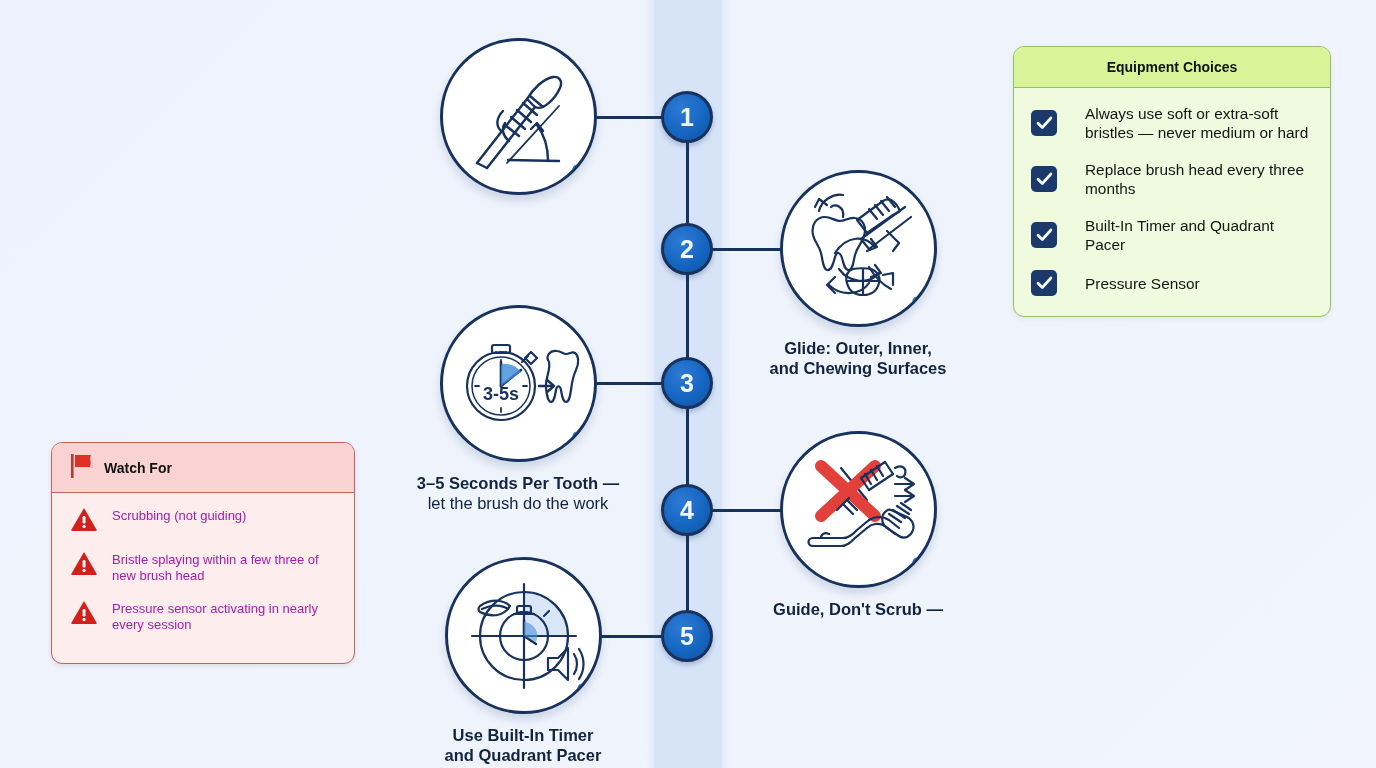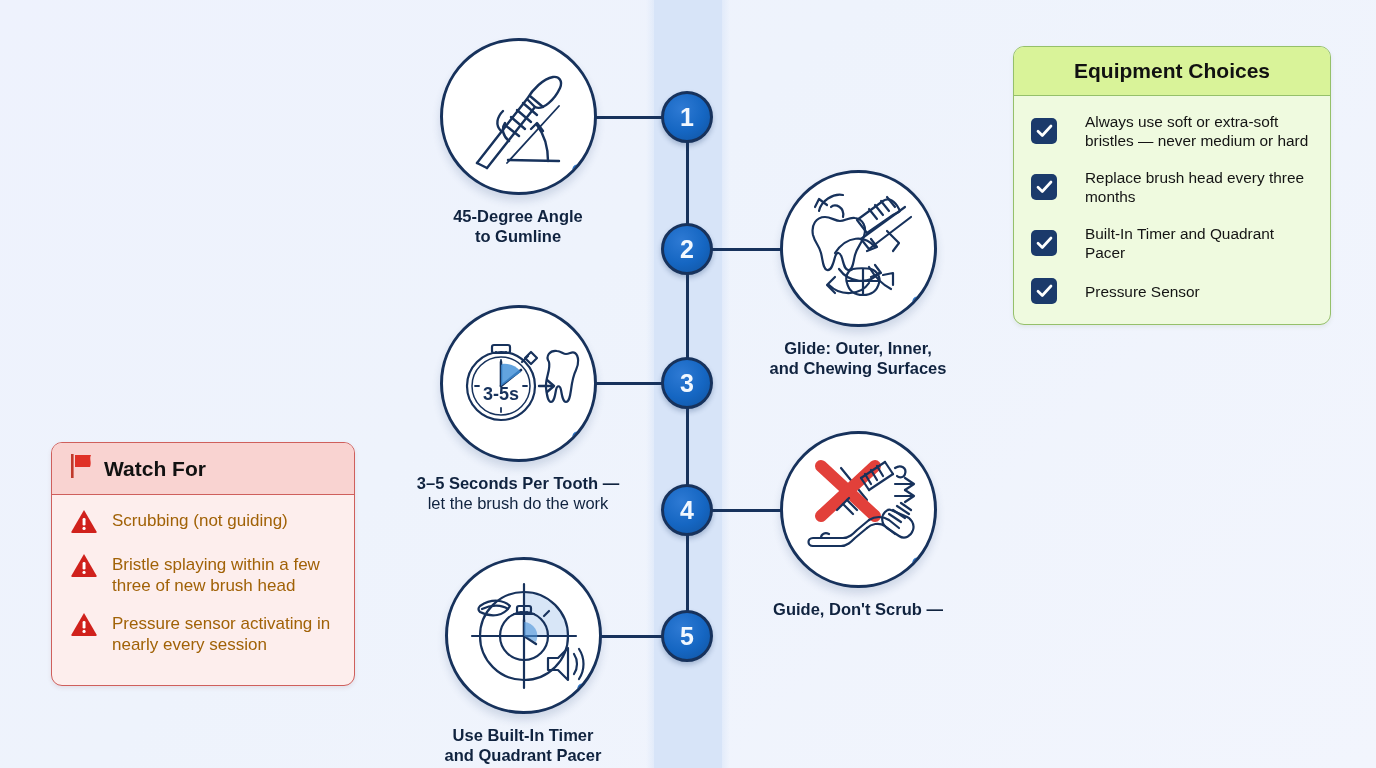--- a/index.html
+++ b/index.html
@@ -56,39 +56,39 @@
     margin-top:11px; text-align:center; line-height:1.22;
     color:#10233f; font-size:16.5px; width:280px;
   }
   .step-label .l1{ font-weight:bold; display:block; }
   .step-label .l2{ font-weight:normal; display:block; }
 
   
   .panel{ position:absolute; border-radius:11px; overflow:hidden; }
   .panel-head{
     display:flex; align-items:center; gap:10px;
-    padding:11px 18px; font-weight:bold; font-size:21px; color:#111;
+    padding:11px 18px; font-weight:bold; font-size:14px; color:#111;
   }
   .panel-body{ padding:13px 18px 16px 18px; }
 
   #watch-panel{
     left:51px; top:442px; width:304px;
     border:1.6px solid #cf5f5c;
     background:#fdeeed;
     box-shadow:0 2px 4px rgba(120,60,60,.10);
   }
   #watch-panel .panel-head{
     background:#f9d3d1; border-bottom:1.6px solid #cf5f5c;
     padding:10px 18px;
   }
   .watch-item{
     display:flex; align-items:flex-start; gap:14px; margin-bottom:14px;
   }
   .watch-item:last-child{ margin-bottom:14px; }
-  .watch-item .txt{ font-size:17px; color:#a16207; line-height:1.25; padding-top:2px; }
+  .watch-item .txt{ font-size:13px; color:#a21caf; line-height:1.25; padding-top:2px; }
 
   #equip-panel{
     left:1013px; top:46px; width:318px;
     border:1.6px solid #95c06a;
     background:#effadf;
     box-shadow:0 2px 4px rgba(90,120,60,.10);
   }
   #equip-panel .panel-head{
     background:#d9f399; border-bottom:1.6px solid #95c06a;
     justify-content:center; padding:12px 14px;
@@ -149,24 +149,20 @@
         <path d="M58 90 C52 84 54 76 60 70"></path>
         <path d="M66 100 C60 95 58 88 62 82"></path>
         <path d="M64 122 L116 65" stroke-width="1.8"></path>
         <path d="M64 122 L116 65" opacity="0"></path>
         <path d="M63 120 L52 113" stroke-width="0"></path>
         <path d="M65 119 L116 120" stroke-width="2.4"></path>
         <path d="M105 120 C105 104 100 92 94 84"></path>
         <path d="M88 88 L94 82 L100 90"></path>
       </svg>
     </div>
-  </div>
-  <div class="step-label">
-    <span class="l1">45-Degree Angle</span>
-    <span class="l1">to Gumline</span>
   </div>
 </div>
 
 <div class="step" style="left:718px; top:170px; width:280px;">
   <div class="circle-wrap">
     <div class="circle">
       <svg width="151" height="151" viewBox="0 0 151 151" fill="none" stroke="#17325c" stroke-width="2.2" stroke-linecap="round" stroke-linejoin="round">
         <path d="M18 140 A62 62 0 0 0 134 128" stroke="#1566c2" stroke-width="9" fill="none"></path>
         <path d="M30 62 C28 52 33 44 42 44 C48 44 52 48 57 48 C62 48 66 44 72 45 C80 46 84 54 81 63 C78 72 74 74 72 82 C70 90 70 96 66 97 C62 98 61 92 59 85 C57 79 54 78 52 84 C50 92 48 98 44 97 C40 96 40 88 38 80 C36 72 32 70 30 62 Z"></path>
         <path d="M60 44 C62 34 52 30 48 34"></path>

